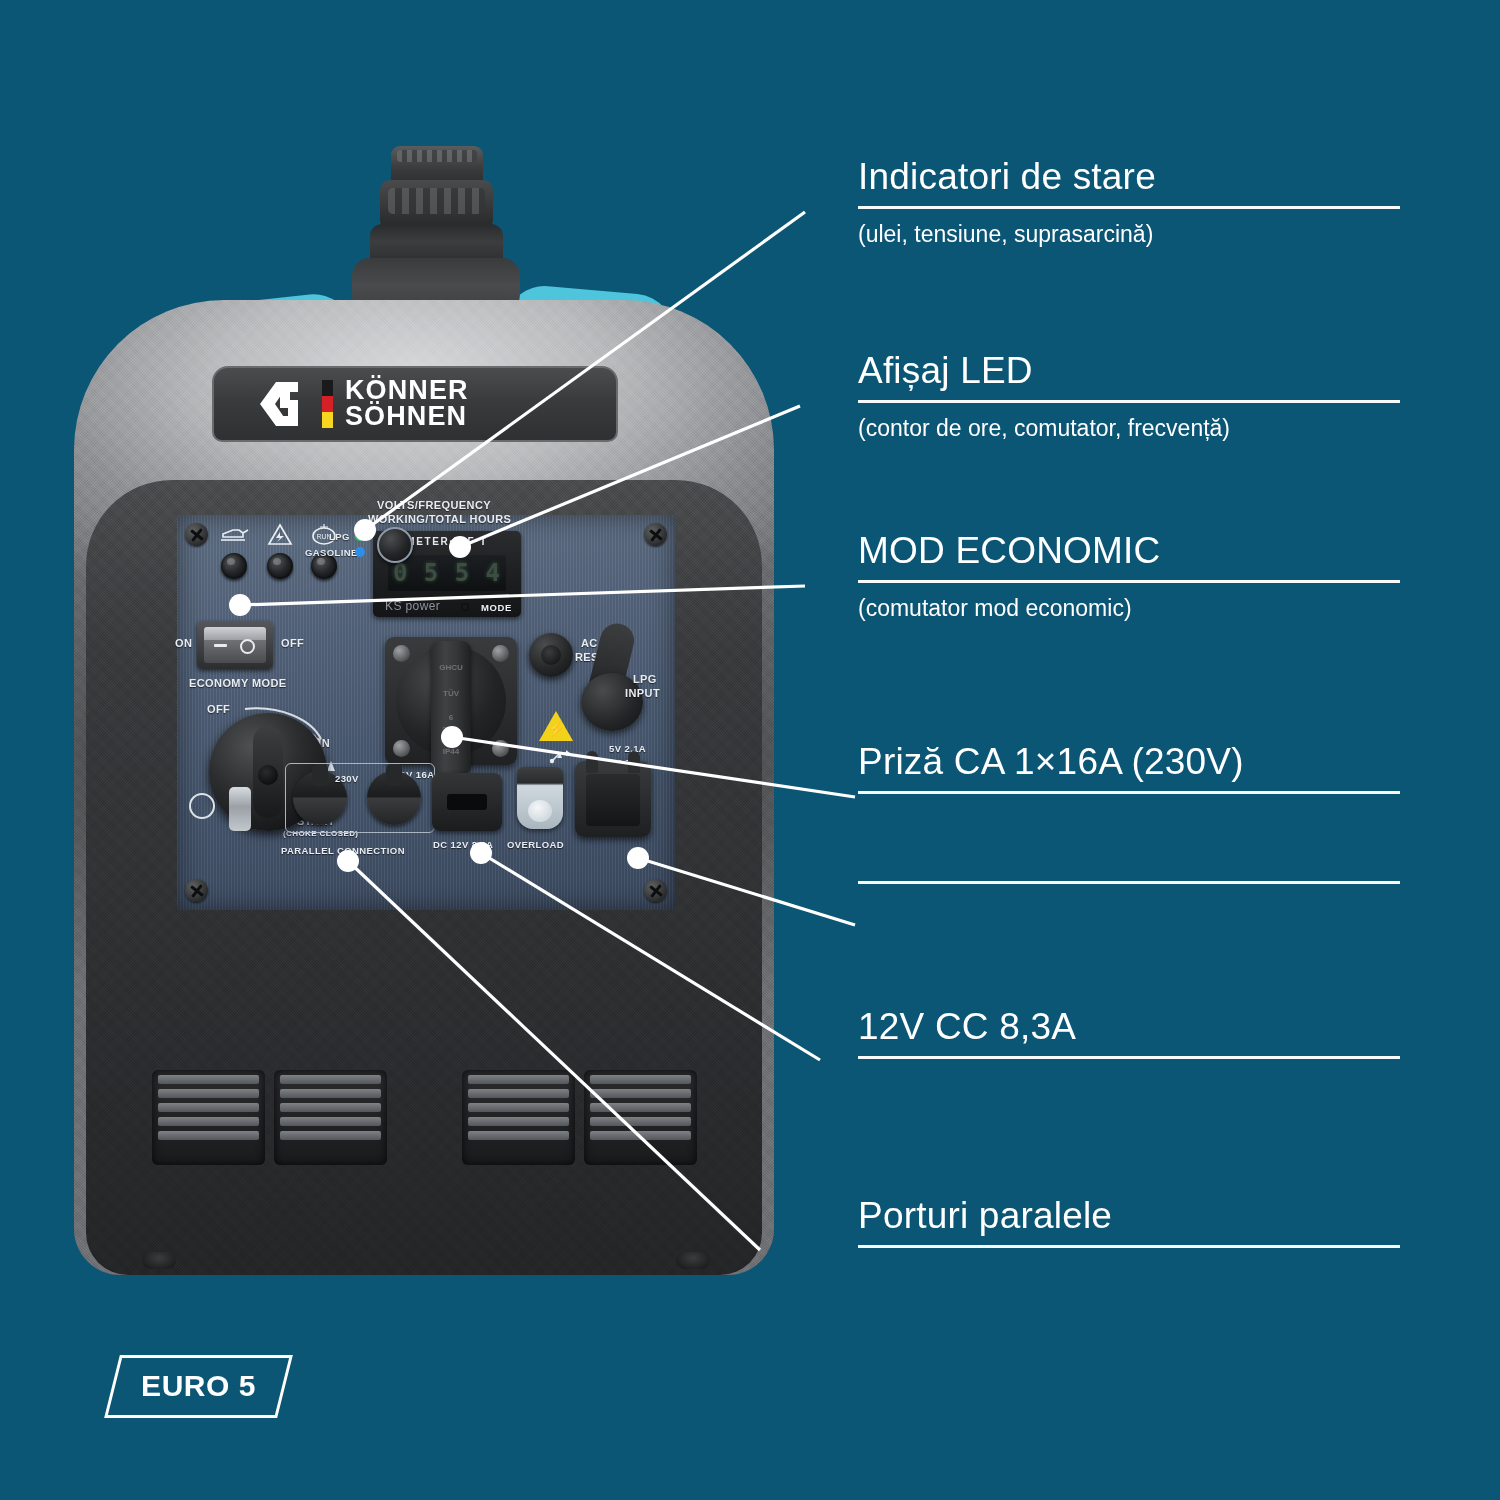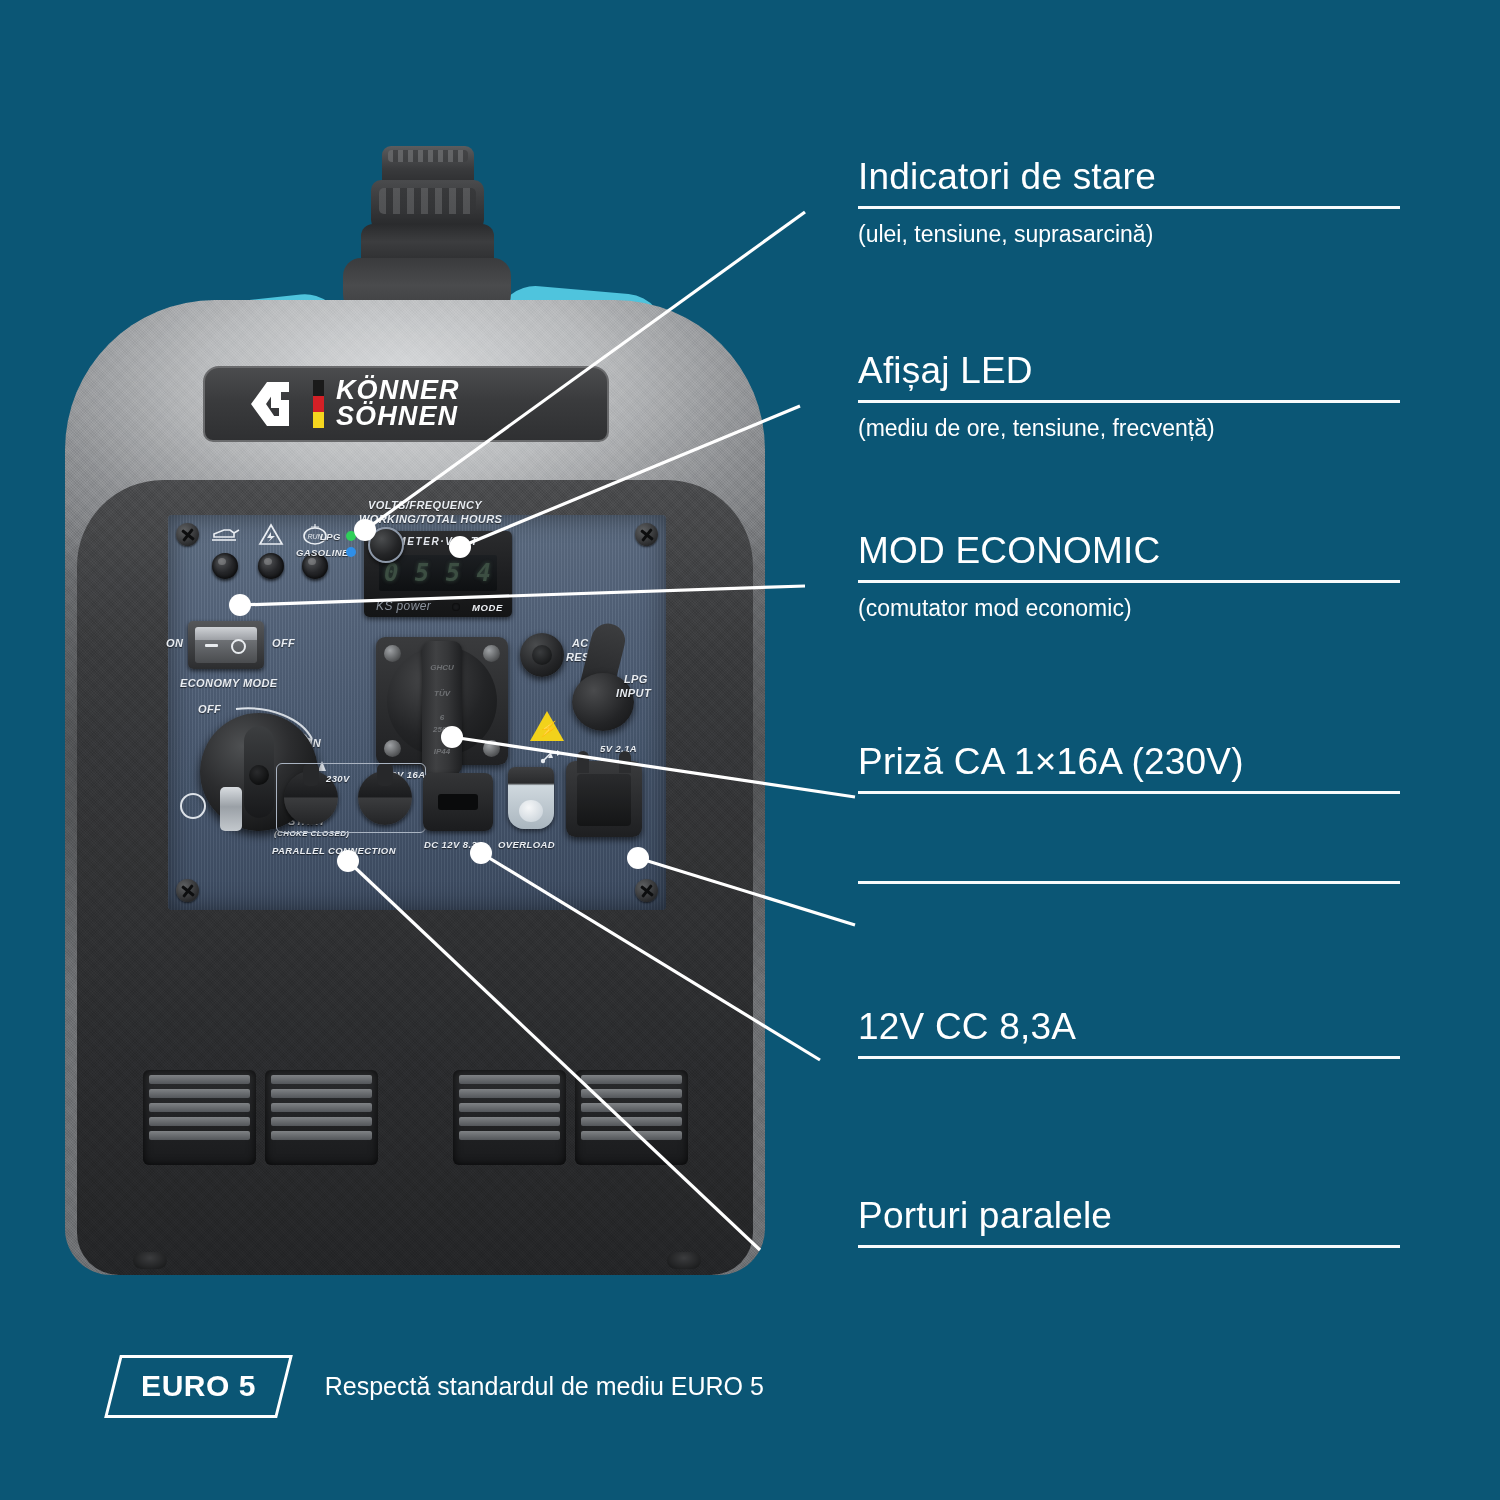--- a/index.html
+++ b/index.html
@@ -52,21 +52,21 @@
   }
   .badge-shape span {
     transform:skewX(14deg);
     color:#ffffff; font-size:30px; font-weight:bold; letter-spacing:.5px;
   }
   #euro-text {
     color:#ffffff; font-size:25px; margin-left:40px; white-space:nowrap;
   }
 
   
-  #gen { position:absolute; left:55px; top:140px; width:720px; height:1160px;font-style:italic; }
+  #gen { position:absolute; left:64px; top:140px; width:720px; height:1160px; }
 
   
   .accent-left, .accent-right {
     position:absolute; background:#4fc4dd; border-radius:40px;
   }
   .accent-left  { left:140px; top:158px; width:150px; height:80px; transform:rotate(-6deg); }
   .accent-right { left:440px; top:150px; width:170px; height:85px; transform:rotate(5deg); }
 
   
   .cap-top {
@@ -642,21 +642,21 @@
 
 <div class="callout" style="top:158px; width:542px">
   <div class="title">Indicatori de stare</div>
   <div class="rule"></div>
   <div class="sub">(ulei, tensiune, suprasarcină)</div>
 </div>
 
 <div class="callout" style="top:352px; width:542px">
   <div class="title">Afișaj LED</div>
   <div class="rule"></div>
-  <div class="sub">(mediu de ore, tensiune, frecvență)</div>
+  <div class="sub">(contor de ore, comutator, frecvență)</div>
 </div>
 
 <div class="callout" style="top:532px; width:542px">
   <div class="title">MOD ECONOMIC</div>
   <div class="rule"></div>
   <div class="sub">(comutator mod economic)</div>
 </div>
 
 <div class="callout" style="top:743px; width:542px">
   <div class="title">Priză CA 1×16A (230V)</div>
@@ -674,14 +674,13 @@
 
 <div class="callout" style="top:1197px; width:542px">
   <div class="title">Porturi paralele</div>
   <div class="rule"></div>
 </div>
 
 <div id="euro-badge">
   <div class="badge-shape">
     <span>EURO 5</span>
   </div>
-  <div id="euro-text">Respectă standardul de mediu EURO 5</div>
 </div>
 
 </body></html>

